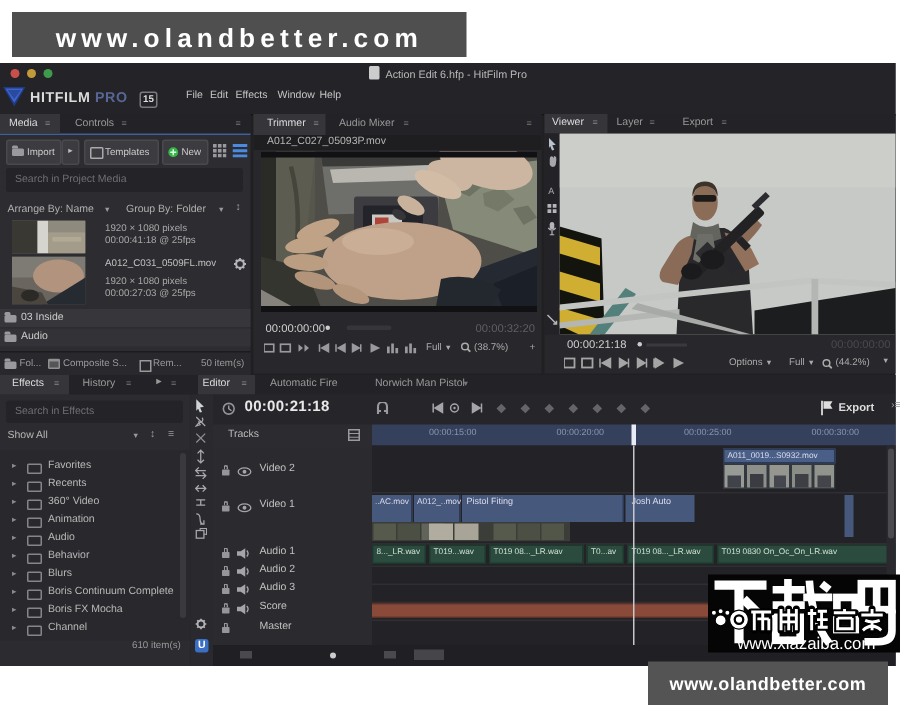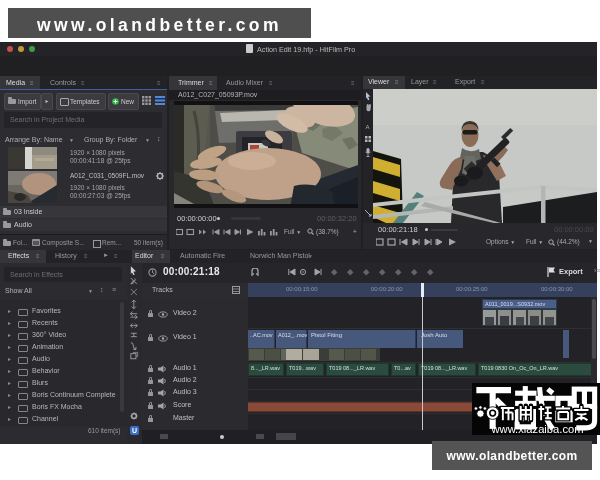--- a/index.html
+++ b/index.html
@@ -22,23 +22,37 @@
 </style></head>
 <body>
 
 <div id="app" class="abs">
 
   <div class="abs" style="left:0;top:0;width:597px;height:14px;background:#242428;">
     <div class="abs" style="left:7px;top:4px;width:6px;height:6px;border-radius:50%;background:#c7504a;"></div>
     <div class="abs" style="left:18px;top:4px;width:6px;height:6px;border-radius:50%;background:#c29a3a;"></div>
     <div class="abs" style="left:29px;top:4px;width:6px;height:6px;border-radius:50%;background:#3f9b4c;"></div>
     <div class="abs" style="left:246px;top:2px;width:7px;height:9px;background:#ccc;border-radius:1px;"></div>
-    <div class="abs" style="left:257px;top:3px;font-size:7.2px;color:#b9b9b9;white-space:nowrap;">Action Edit 19.hfp - HitFilm Pro</div>
+    <div class="abs" style="left:257px;top:3px;font-size:7.2px;color:#b9b9b9;white-space:nowrap;">Action Edit 6.hfp - HitFilm Pro</div>
   </div>
 
+  <div class="abs" style="left:0;top:14px;width:597px;height:20px;background:#242428;border-bottom:1px solid #141416;">
+    <svg class="abs" style="left:2px;top:1px;" width="16" height="16" viewBox="0 0 16 16">
+      <polygon points="0,1 15,1 7.5,14" fill="#203a80"></polygon>
+      <polygon points="1.5,2 13.5,2 7.5,11.5" fill="#3e63cc"></polygon>
+      <polygon points="3,3 12,3 7.5,9" fill="#2a4aa0"></polygon>
+    </svg>
+    <div class="abs" style="left:20px;top:4px;font-size:9.5px;font-weight:bold;color:#dcdcdc;letter-spacing:0.4px;">HITFILM<span style="color:#576694;">&nbsp;PRO</span></div>
+    <div class="abs" style="left:93px;top:5px;width:10px;height:9px;border:1px solid #7a7a7e;border-radius:2px;color:#ddd;font-size:6.5px;font-weight:bold;text-align:center;line-height:9px;">15</div>
+    <div class="abs" style="left:124px;top:4px;font-size:7px;color:#c4c4c4;">File</div>
+    <div class="abs" style="left:140px;top:4px;font-size:7px;color:#c4c4c4;">Edit</div>
+    <div class="abs" style="left:157px;top:4px;font-size:7px;color:#c4c4c4;">Effects</div>
+    <div class="abs" style="left:185px;top:4px;font-size:7px;color:#c4c4c4;">Window</div>
+    <div class="abs" style="left:213px;top:4px;font-size:7px;color:#c4c4c4;">Help</div>
+  </div>
 
   <div class="abs" style="left:0;top:34px;width:167px;height:173px;background:#2d2d31;">
 
     <div class="abs" style="left:0;top:0;width:167px;height:14px;background:#232327;border-bottom:1px solid #3f5f9f;box-sizing:border-box;">
       <div class="abs" style="left:0;top:0;width:40px;height:13px;background:#35353a;"></div>
       <div class="abs" style="left:6px;top:3px;font-size:7px;color:#ddd;">Media</div>
       <div class="abs" style="left:30px;top:4px;font-size:6px;color:#888;">≡</div>
       <div class="abs" style="left:50px;top:3px;font-size:7px;color:#999;">Controls</div>
       <div class="abs" style="left:81px;top:4px;font-size:6px;color:#777;">≡</div>
       <div class="abs" style="left:157px;top:4px;font-size:6px;color:#777;">≡</div>

